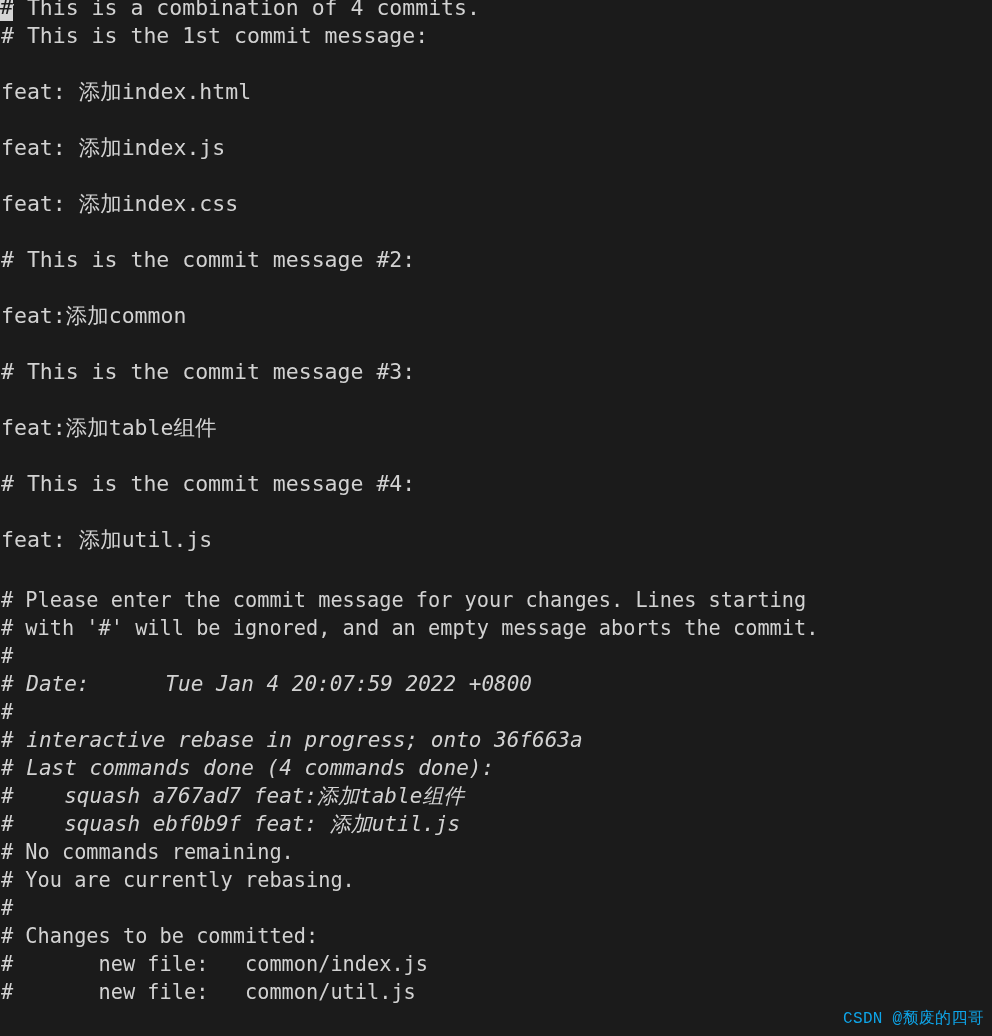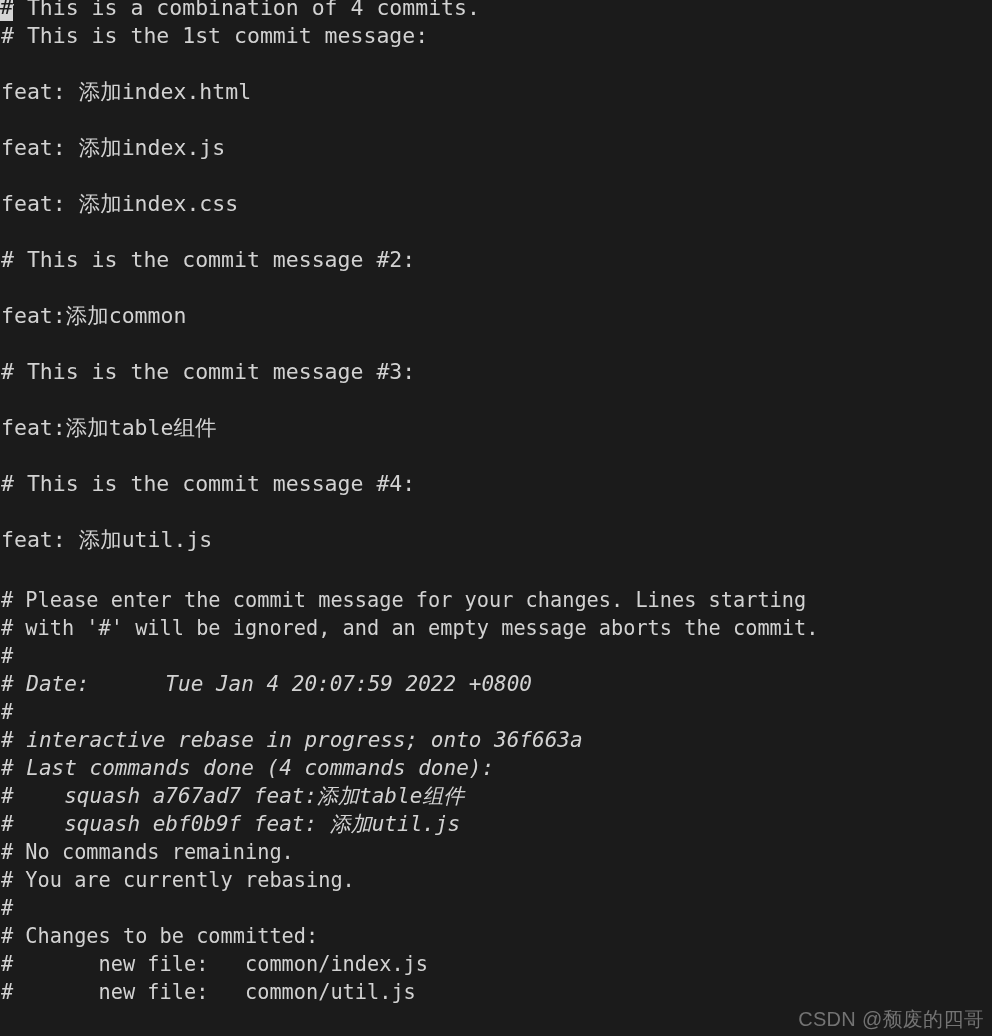--- a/index.html
+++ b/index.html
@@ -101,24 +101,24 @@
     z-index: 6;
     white-space: pre;
     overflow: hidden;
   }
 
   
   .watermark {
     position: absolute;
     right: 8px;
     top: 1007px;
-    font-family: Liberation Sans, sans-serif;
-    font-size: 20px;
+    font-family: Liberation Mono, monospace;
+    font-size: 16px;
     line-height: 24px;
-    color: #737373;
+    color: #0ea5e9;
     white-space: pre;
     letter-spacing: 0.3px;
   }
 </style>
 </head>
 <body>
 
 <div id="terminal">
 
   <div class="msg-block"><div class="ln"># This is a combination of 4 commits.</div><div class="ln"># This is the 1st commit message:</div><div class="ln blank"> </div><div class="ln">feat: 添加index.html</div><div class="ln blank"> </div><div class="ln">feat: 添加index.js</div><div class="ln blank"> </div><div class="ln">feat: 添加index.css</div><div class="ln blank"> </div><div class="ln"># This is the commit message #2:</div><div class="ln blank"> </div><div class="ln">feat:添加common</div><div class="ln blank"> </div><div class="ln"># This is the commit message #3:</div><div class="ln blank"> </div><div class="ln">feat:添加table组件</div><div class="ln blank"> </div><div class="ln"># This is the commit message #4:</div><div class="ln blank"> </div><div class="ln">feat: 添加util.js</div><div class="ln blank"> </div></div>

